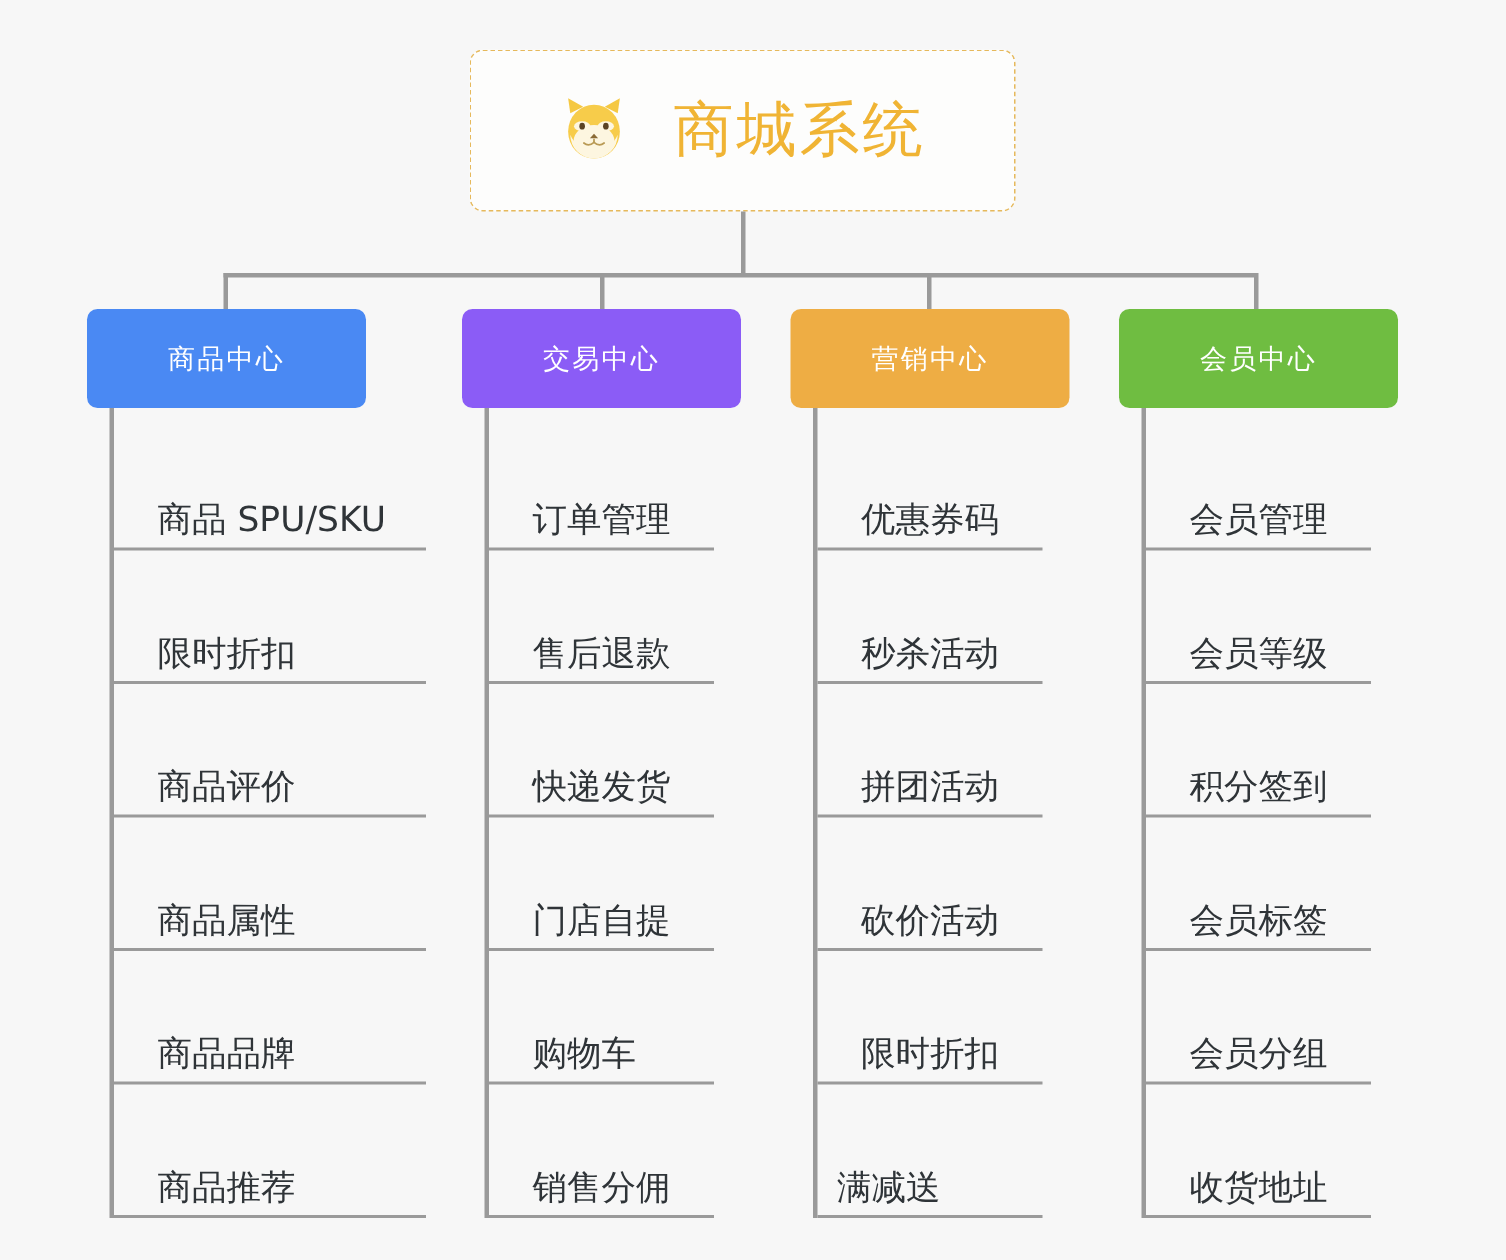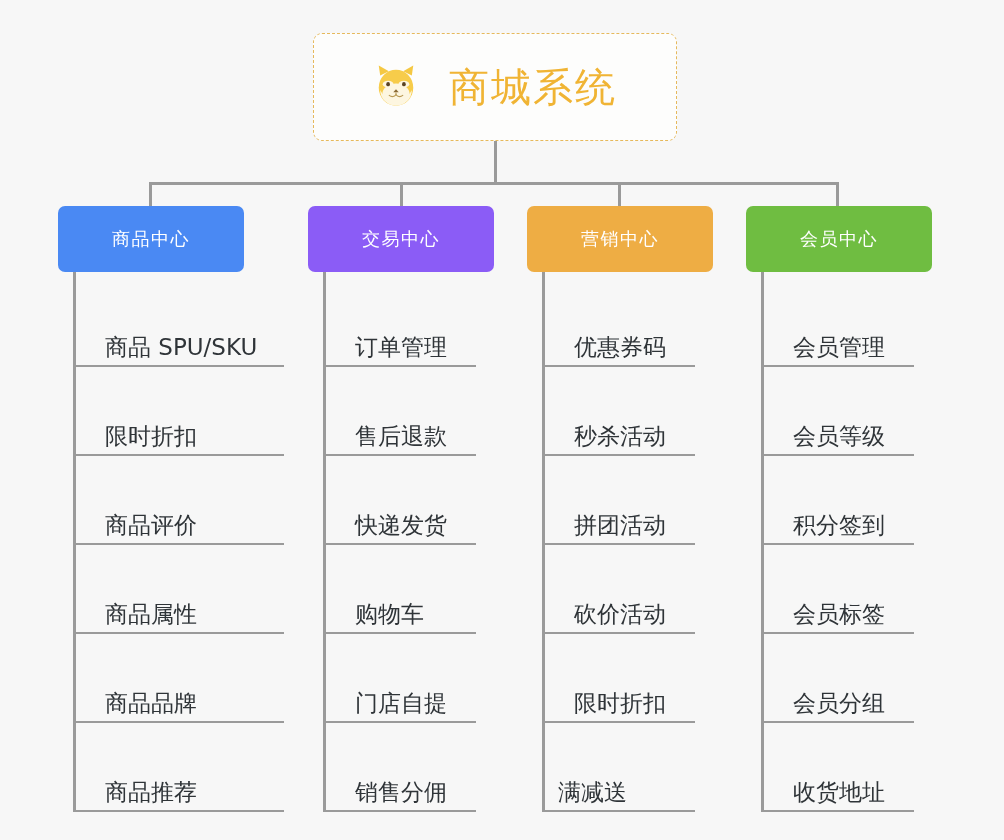--- a/index.html
+++ b/index.html
@@ -187,24 +187,24 @@
           <div class="leaf" style="width: 150px; border-bottom-color: rgb(154, 154, 154);">
             <span class="leaf-label">订单管理</span>
           </div>
           <div class="leaf" style="width: 150px; border-bottom-color: rgb(154, 154, 154);">
             <span class="leaf-label">售后退款</span>
           </div>
           <div class="leaf" style="width: 150px; border-bottom-color: rgb(154, 154, 154);">
             <span class="leaf-label">快递发货</span>
           </div>
           <div class="leaf" style="width: 150px; border-bottom-color: rgb(154, 154, 154);">
+            <span class="leaf-label">门店自提</span>
+          </div>
+          <div class="leaf" style="width: 150px; border-bottom-color: rgb(154, 154, 154);">
             <span class="leaf-label">购物车</span>
-          </div>
-          <div class="leaf" style="width: 150px; border-bottom-color: rgb(154, 154, 154);">
-            <span class="leaf-label">门店自提</span>
           </div>
           <div class="leaf" style="width: 150px; border-bottom-color: rgb(154, 154, 154);">
             <span class="leaf-label">销售分佣</span>
           </div>
         </div>
       </div>
       <div class="column" style="left: 527px;">
         <div class="col-header" style="background: rgb(238, 173, 68); width: 186px;">营销中心</div>
         <div class="col-body" style="border-left-color: rgb(154, 154, 154);">
           <div class="leaf" style="width: 150px; border-bottom-color: rgb(154, 154, 154);">

